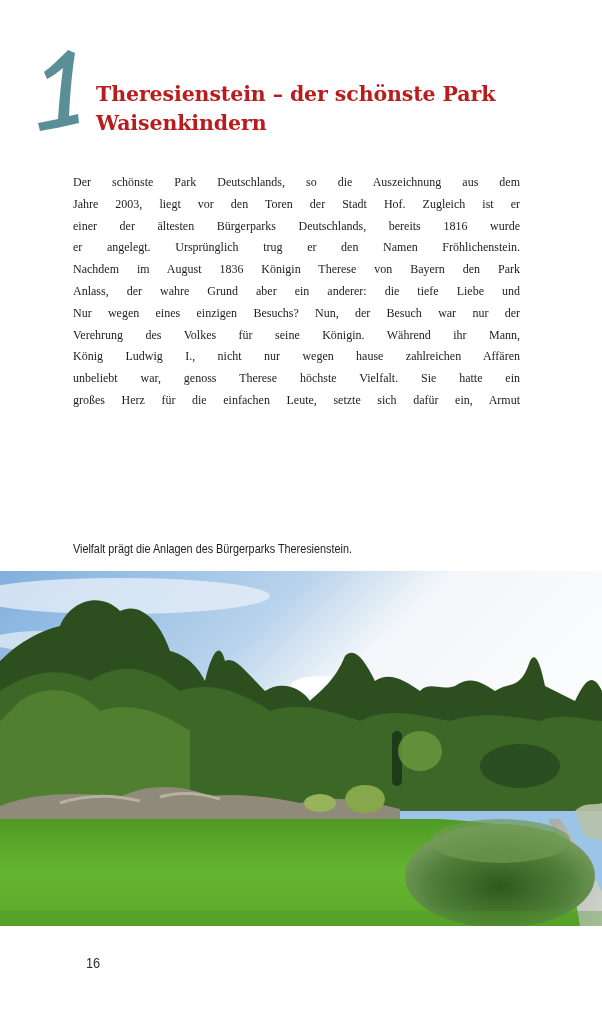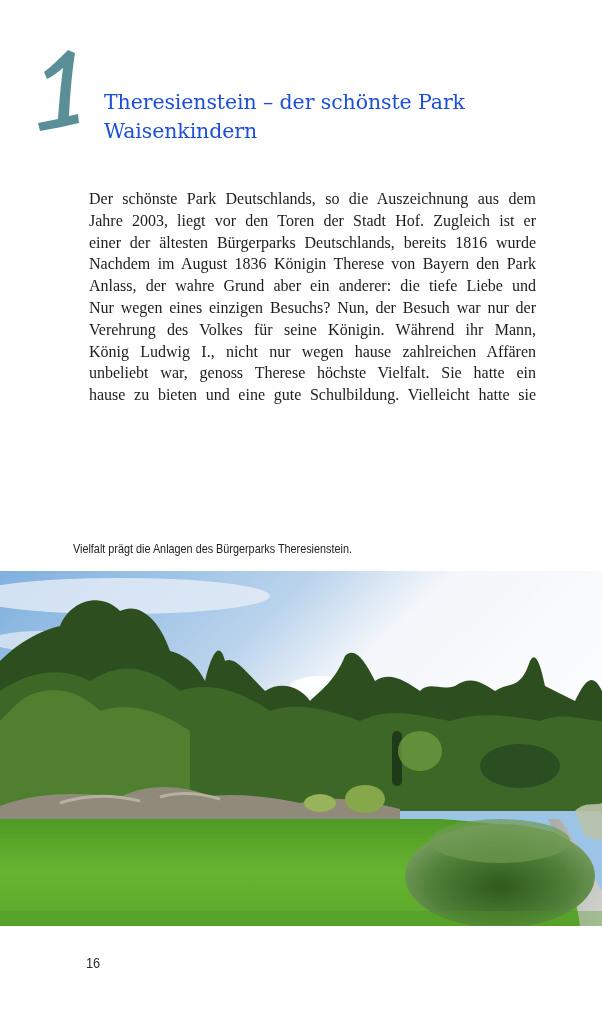--- a/index.html
+++ b/index.html
@@ -29,39 +29,39 @@
       height: 86px;
     }
     .chapter-num svg { width: 100%; height: 100%; display: block; }
 
     
     .chapter-title {
       position: absolute;
       left: 92px;
       top: 76px;
       width: 430px;
-      margin: 12px;
+      margin: 4px;
       font-family: "DejaVu Serif", "Liberation Serif", serif;
-      font-weight: normal;
+      font-weight: bold;
       font-size: 20.5px;
       line-height: 29px;
-      color: #1d4ed8;
+      color: #b91c1c;
       letter-spacing: -0.1px;
     }
     .chapter-title span { display: block; white-space: nowrap; }
 
     
     .body-text {
       position: absolute;
       left: 73px;
       top: 172px;
       width: 447px;
-      margin: 16px;
+      margin: 0;
       font-family: "Liberation Serif", "DejaVu Serif", serif;
-      font-size: 16px;
+      font-size: 12px;
       line-height: 21.8px;
       color: #1c1c1c;
     }
     .body-text .line {
       display: block;
       text-align: justify;
       text-align-last: justify;
       white-space: nowrap;
       height: 21.8px;
       overflow: visible;
@@ -121,27 +121,28 @@
 
   <h1 class="chapter-title">
     <span>Theresienstein – der schönste Park</span>
     <span>Waisenkindern</span>
   </h1>
 
   <div class="body-text">
     <span class="line">Der schönste Park Deutschlands, so die Auszeichnung aus dem</span>
     <span class="line">Jahre 2003, liegt vor den Toren der Stadt Hof. Zugleich ist er</span>
     <span class="line">einer der ältesten Bürgerparks Deutschlands, bereits 1816 wurde</span>
+    <span class="line">er angelegt. Ursprünglich trug er den Namen Fröhlichenstein.</span>
     <span class="line">Nachdem im August 1836 Königin Therese von Bayern den Park</span>
     <span class="line">Anlass, der wahre Grund aber ein anderer: die tiefe Liebe und</span>
     <span class="line">Nur wegen eines einzigen Besuchs? Nun, der Besuch war nur der</span>
     <span class="line">Verehrung des Volkes für seine Königin. Während ihr Mann,</span>
     <span class="line">König Ludwig I., nicht nur wegen hause zahlreichen Affären</span>
     <span class="line">unbeliebt war, genoss Therese höchste Vielfalt. Sie hatte ein</span>
-    <span class="line last">hause zu bieten und eine gute Schulbildung. Vielleicht hatte sie</span>
+    <span class="line">großes Herz für die einfachen Leute, setzte sich dafür ein, Armut</span>
   </div>
 
   <p class="caption">Vielfalt prägt die Anlagen des Bürgerparks Theresienstein.</p>
 
   <div class="photo" role="img" aria-label="Park landscape with lawn, rock garden, ornamental grass and tall trees under a partly cloudy sky">
     <svg viewBox="0 0 602 355" preserveAspectRatio="none">
       <defs>
         <linearGradient id="sky" x1="0" y1="0" x2="1" y2="0.4">
           <stop offset="0" stop-color="#7fb0de"></stop>
           <stop offset="0.45" stop-color="#b9d3ec"></stop>

